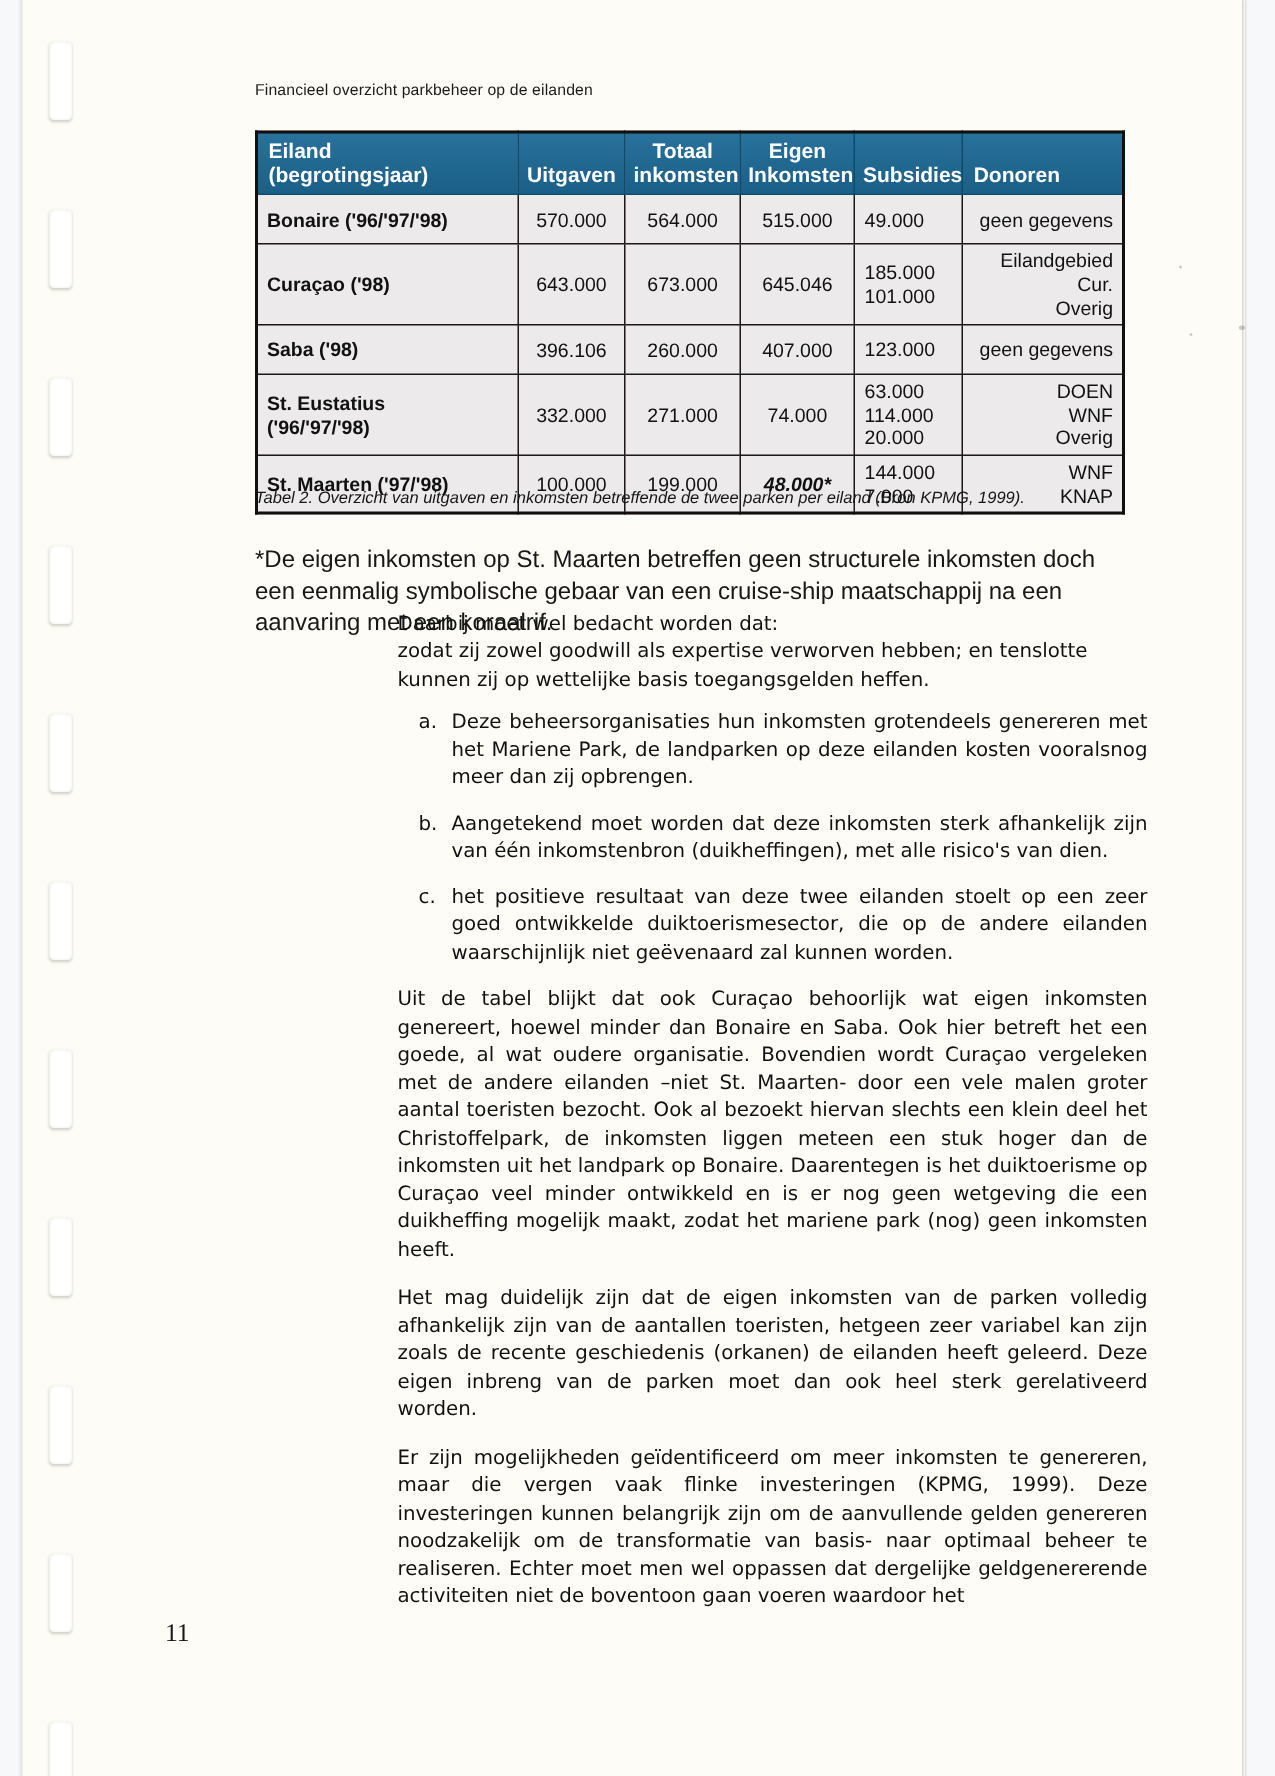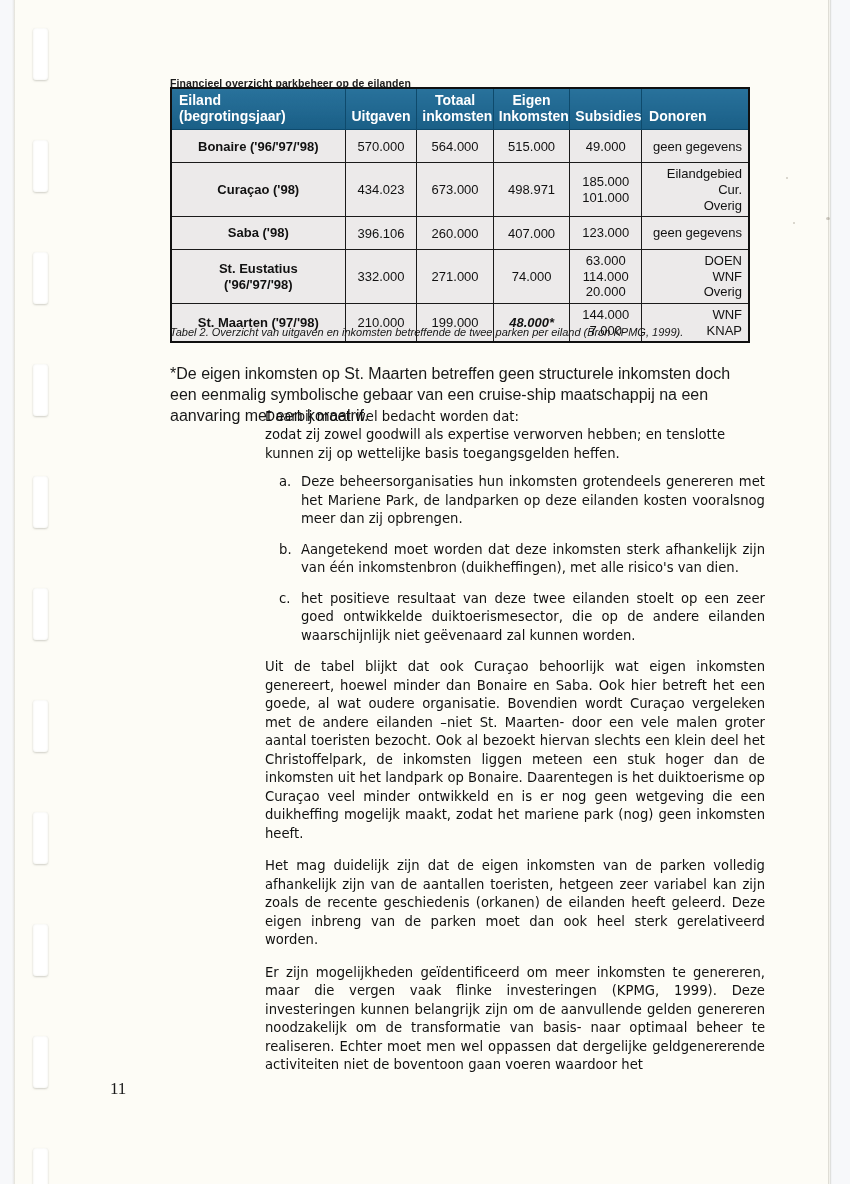--- a/index.html
+++ b/index.html
@@ -73,24 +73,24 @@
     position: absolute;
     left: 0;
     top: 0;
     width: 850px;
     height: 1184px;
   }
 
   .table-title {
     position: absolute;
     left: 170px;
-    top: 77px;
+    top: 54px;
     font-family: "Liberation Sans", sans-serif;
     font-size: 10.5px;
-    font-weight: bold;
+    font-weight: normal;
     color: #1b1b1b;
     letter-spacing: 0.1px;
   }
 
   table.fin {
     position: absolute;
     left: 170px;
     top: 87px;
     width: 580px;
     border-collapse: collapse;
@@ -119,27 +119,27 @@
   }
   table.fin thead th.th-left { text-align: left; padding-left: 7px; }
   table.fin thead th.th-donor { text-align: left; padding-left: 7px; }
 
   table.fin tbody td {
     background: #eceaea;
     height: 26px;
   }
   td.c-island {
     font-weight: bold;
-    text-align: center;
+    text-align: left;
     font-size: 13px;
     line-height: 1.18;
   }
   td.c-num { text-align: center; font-size: 13.5px; }
   td.c-num.ital { font-style: italic; font-weight: bold; }
-  td.c-sub { text-align: center; padding-right: 10px; font-size: 13.5px; line-height: 1.2; white-space: pre-line; }
+  td.c-sub { text-align: left; padding-right: 10px; font-size: 13.5px; line-height: 1.2; white-space: pre-line; }
   td.c-don { text-align: right; font-size: 13.5px; line-height: 1.2; white-space: pre-line; }
 
   .caption {
     position: absolute;
     left: 170px;
     top: 325px;
     width: 600px;
     font-family: "Liberation Sans", sans-serif;
     font-style: italic;
     font-size: 11px;
@@ -266,23 +266,23 @@
           <tr>
             <td class="c-island" style="white-space: pre-line;">Bonaire ('96/'97/'98)</td>
             <td class="c-num">570.000</td>
             <td class="c-num">564.000</td>
             <td class="c-num">515.000</td>
             <td class="c-sub">49.000</td>
             <td class="c-don">geen gegevens</td>
           </tr>
           <tr>
             <td class="c-island" style="white-space: pre-line;">Curaçao ('98)</td>
-            <td class="c-num">434.023</td>
+            <td class="c-num">643.000</td>
             <td class="c-num">673.000</td>
-            <td class="c-num">498.971</td>
+            <td class="c-num">645.046</td>
             <td class="c-sub">185.000
 101.000</td>
             <td class="c-don">Eilandgebied Cur.
 Overig</td>
           </tr>
           <tr>
             <td class="c-island" style="white-space: pre-line;">Saba ('98)</td>
             <td class="c-num">396.106</td>
             <td class="c-num">260.000</td>
             <td class="c-num">407.000</td>
@@ -297,21 +297,21 @@
             <td class="c-num">74.000</td>
             <td class="c-sub">63.000
 114.000
 20.000</td>
             <td class="c-don">DOEN
 WNF
 Overig</td>
           </tr>
           <tr>
             <td class="c-island" style="white-space: pre-line;">St. Maarten ('97/'98)</td>
-            <td class="c-num">210.000</td>
+            <td class="c-num">100.000</td>
             <td class="c-num">199.000</td>
             <td class="c-num ital">48.000*</td>
             <td class="c-sub">144.000
 7.000</td>
             <td class="c-don">WNF
 KNAP</td>
           </tr>
         </tbody>
     </table>
 

